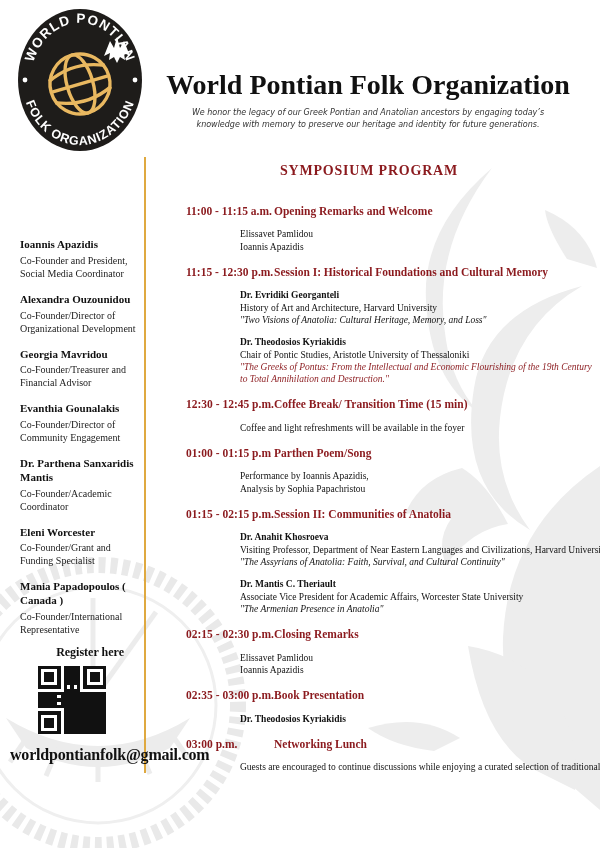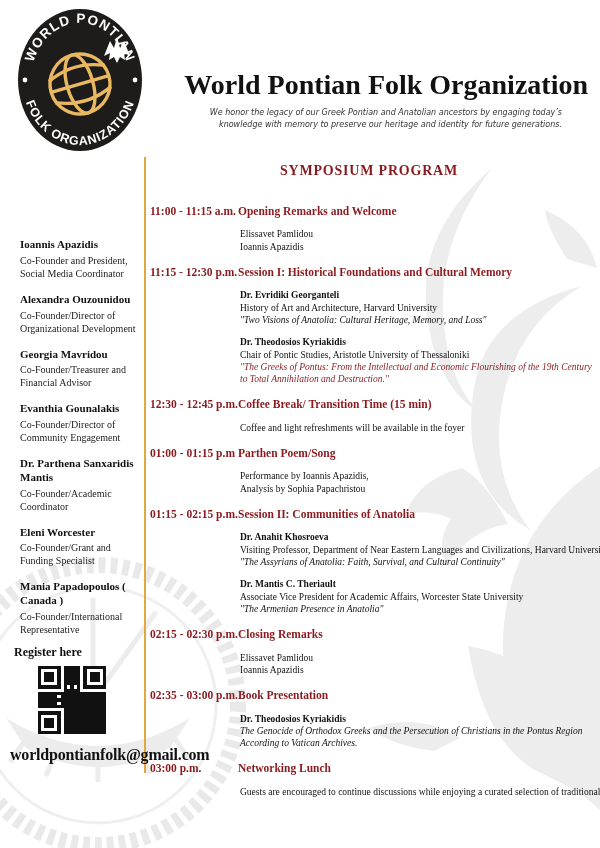--- a/index.html
+++ b/index.html
@@ -8,45 +8,45 @@
     background:#ffffff;
     font-family:"Liberation Serif", serif;
     color:var(--text,#1a1a1a);
   }
   
   .wm{position:absolute;z-index:0;pointer-events:none;}
   .wm-eagle{right:0;top:168px;}
   .wm-ship{left:-62px;top:540px;}
   
   .logo{position:absolute;left:16px;top:6px;z-index:2;}
-  .header-block{position:absolute;left:148px;top:70px;width:440px;text-align:right;z-index:1;}
+  .header-block{position:absolute;left:148px;top:70px;width:440px;text-align:center;z-index:1;}
   .org-title{font-weight:bold;font-size:28px;line-height:1.1;color:#111;}
   .tagline{margin:6px auto 0;width:388px;font-family:"DejaVu Sans",sans-serif;
            font-style:italic;font-size:8px;line-height:1.55;color:#333;}
   
   .divider{position:absolute;left:144px;top:157px;width:2px;height:616px;
            background:var(--gold,#DFA940);z-index:1;}
   
   .sidebar{position:absolute;left:20px;top:238px;width:122px;z-index:1;}
   .member{margin-bottom:13px;}
   .member-name{font-weight:bold;font-size:11px;line-height:1.25;color:#111;margin-bottom:2px;}
   .member-role{font-size:10px;line-height:1.3;color:#222;}
-  .register{position:absolute;left:14px;top:645px;width:110px;text-align:left;
+  .register{position:absolute;left:14px;top:645px;width:110px;text-align:right;
             font-weight:bold;font-size:12px;color:#111;z-index:1;}
   .qr{position:absolute;left:38px;top:666px;width:68px;height:68px;z-index:1;background:#fff;}
   .email{position:absolute;left:10px;top:746px;width:134px;text-align:center;
          font-weight:bold;font-size:16px;color:#111;z-index:1;letter-spacing:-0.2px;}
   
   .program{position:absolute;left:148px;top:163px;width:442px;z-index:1;}
   .program-title{text-align:center;font-weight:bold;font-size:14px;letter-spacing:0.8px;
                  color:var(--accent,#8B1A1E);margin-bottom:25px;}
   .program-item{margin-bottom:12px;}
   .item-head{display:flex;align-items:baseline;}
   .item-time{flex:0 0 88px;padding-left:2px;font-weight:bold;font-size:11.5px;
-             color:var(--accent,#8B1A1E);line-height:1.25;}
+             color:var(--accent,#8B1A1E);line-height:1.25;margin-left:36px;}
   .item-title{font-weight:bold;font-size:11.5px;color:var(--accent,#8B1A1E);line-height:1.25;}
   .item-details{margin-left:92px;margin-top:10px;font-size:9.5px;line-height:12.3px;color:#111;
                 width:352px;}
   .detail-block + .detail-block{margin-top:10px;}
   .dl{display:block;}
   .l-bold{font-weight:bold;white-space:nowrap;}
   .l-plain{white-space:nowrap;}
   .l-quote{font-style:italic;}
   .l-quote.accent{color:var(--accent,#8B1A1E);}
 </style>
@@ -586,21 +586,20 @@
   </div>
 
   <div class="program-item">
     <div class="item-head">
       <div class="item-time">02:35 - 03:00 p.m.</div>
       <div class="item-title">Book Presentation</div>
     </div>
     <div class="item-details">
           <div class="detail-block">
             <span class="dl l-bold">Dr. Theodosios Kyriakidis</span>
-            <span class="dl l-quote">The Genocide of Orthodox Greeks and the Persecution of Christians in the Pontus Region According to Vatican Archives.</span>
           </div>
         </div>
   </div>
 
   <div class="program-item">
     <div class="item-head">
       <div class="item-time">03:00 p.m.</div>
       <div class="item-title">Networking Lunch</div>
     </div>
     <div class="item-details">

